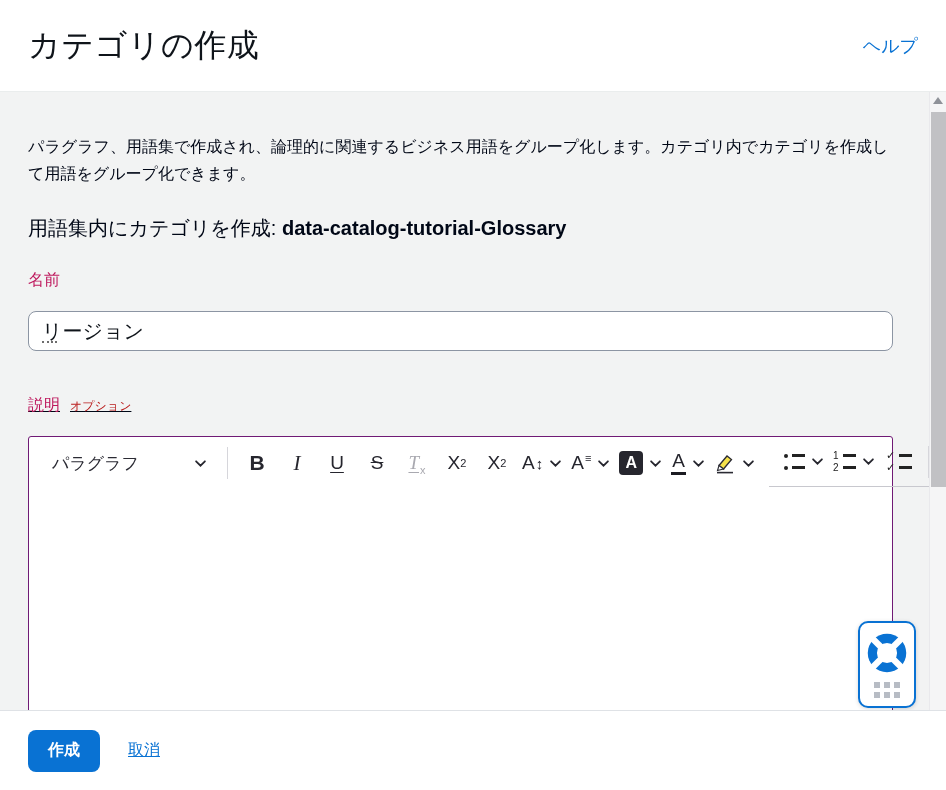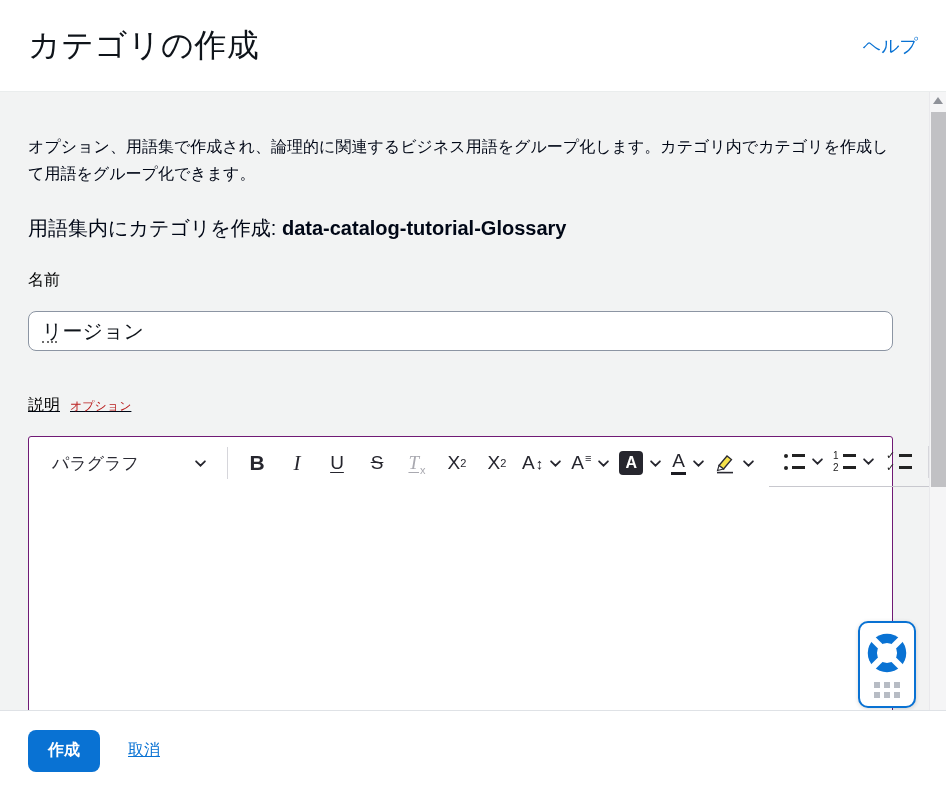--- a/index.html
+++ b/index.html
@@ -21,21 +21,21 @@
 
   
   .content {
     position:relative; flex:1 1 auto; background:#f2f3f3;
     padding:41px 53px 0 28px; overflow:hidden;
   }
   .intro { font-size:16px; line-height:27px; max-width:865px; }
   .glossary-line { margin-top:28px; font-size:20px; }
   .glossary-line b { font-weight:700; }
 
-  .field-label { margin-top:28px; font-size:16px; color:#000000; }
+  .field-label { margin-top:28px; font-size:16px; color:#be185d; }
   .input-wrap { position:relative; margin-top:20px; width:865px; }
   .text-input {
     width:865px; height:40px; background:#fff;
     border:1px solid #8c95a3; border-radius:8px;
     padding:0 13px; font-size:20px; color:#0f141a;
     font-family:"Liberation Sans","DejaVu Sans",sans-serif; outline:none;
   }
   .spell-dots { position:absolute; left:14px; bottom:8px; width:15px; border-bottom:2px dotted #6d6d6d; }
 
   .desc-row { margin-top:44px; display:flex; align-items:baseline; gap:10px;text-decoration:underline; }
@@ -137,21 +137,21 @@
 
 <div class="dialog">
 
   <div class="hdr">
     <h1>カテゴリの作成</h1>
     <a class="help-link">ヘルプ</a>
   </div>
 
   <div class="content">
 
-    <p class="intro">オプション、用語集で作成され、論理的に関連するビジネス用語をグループ化します。カテゴリ内でカテゴリを作成して用語をグループ化できます。</p>
+    <p class="intro">パラグラフ、用語集で作成され、論理的に関連するビジネス用語をグループ化します。カテゴリ内でカテゴリを作成して用語をグループ化できます。</p>
 
     <p class="glossary-line"><span>用語集内にカテゴリを作成: </span><b>data-catalog-tutorial-Glossary</b></p>
 
     <div class="field-label">名前</div>
 
     <div class="input-wrap">
       <input class="text-input" type="text" value="リージョン" style="">
       <div class="spell-dots"></div>
     </div>
 

